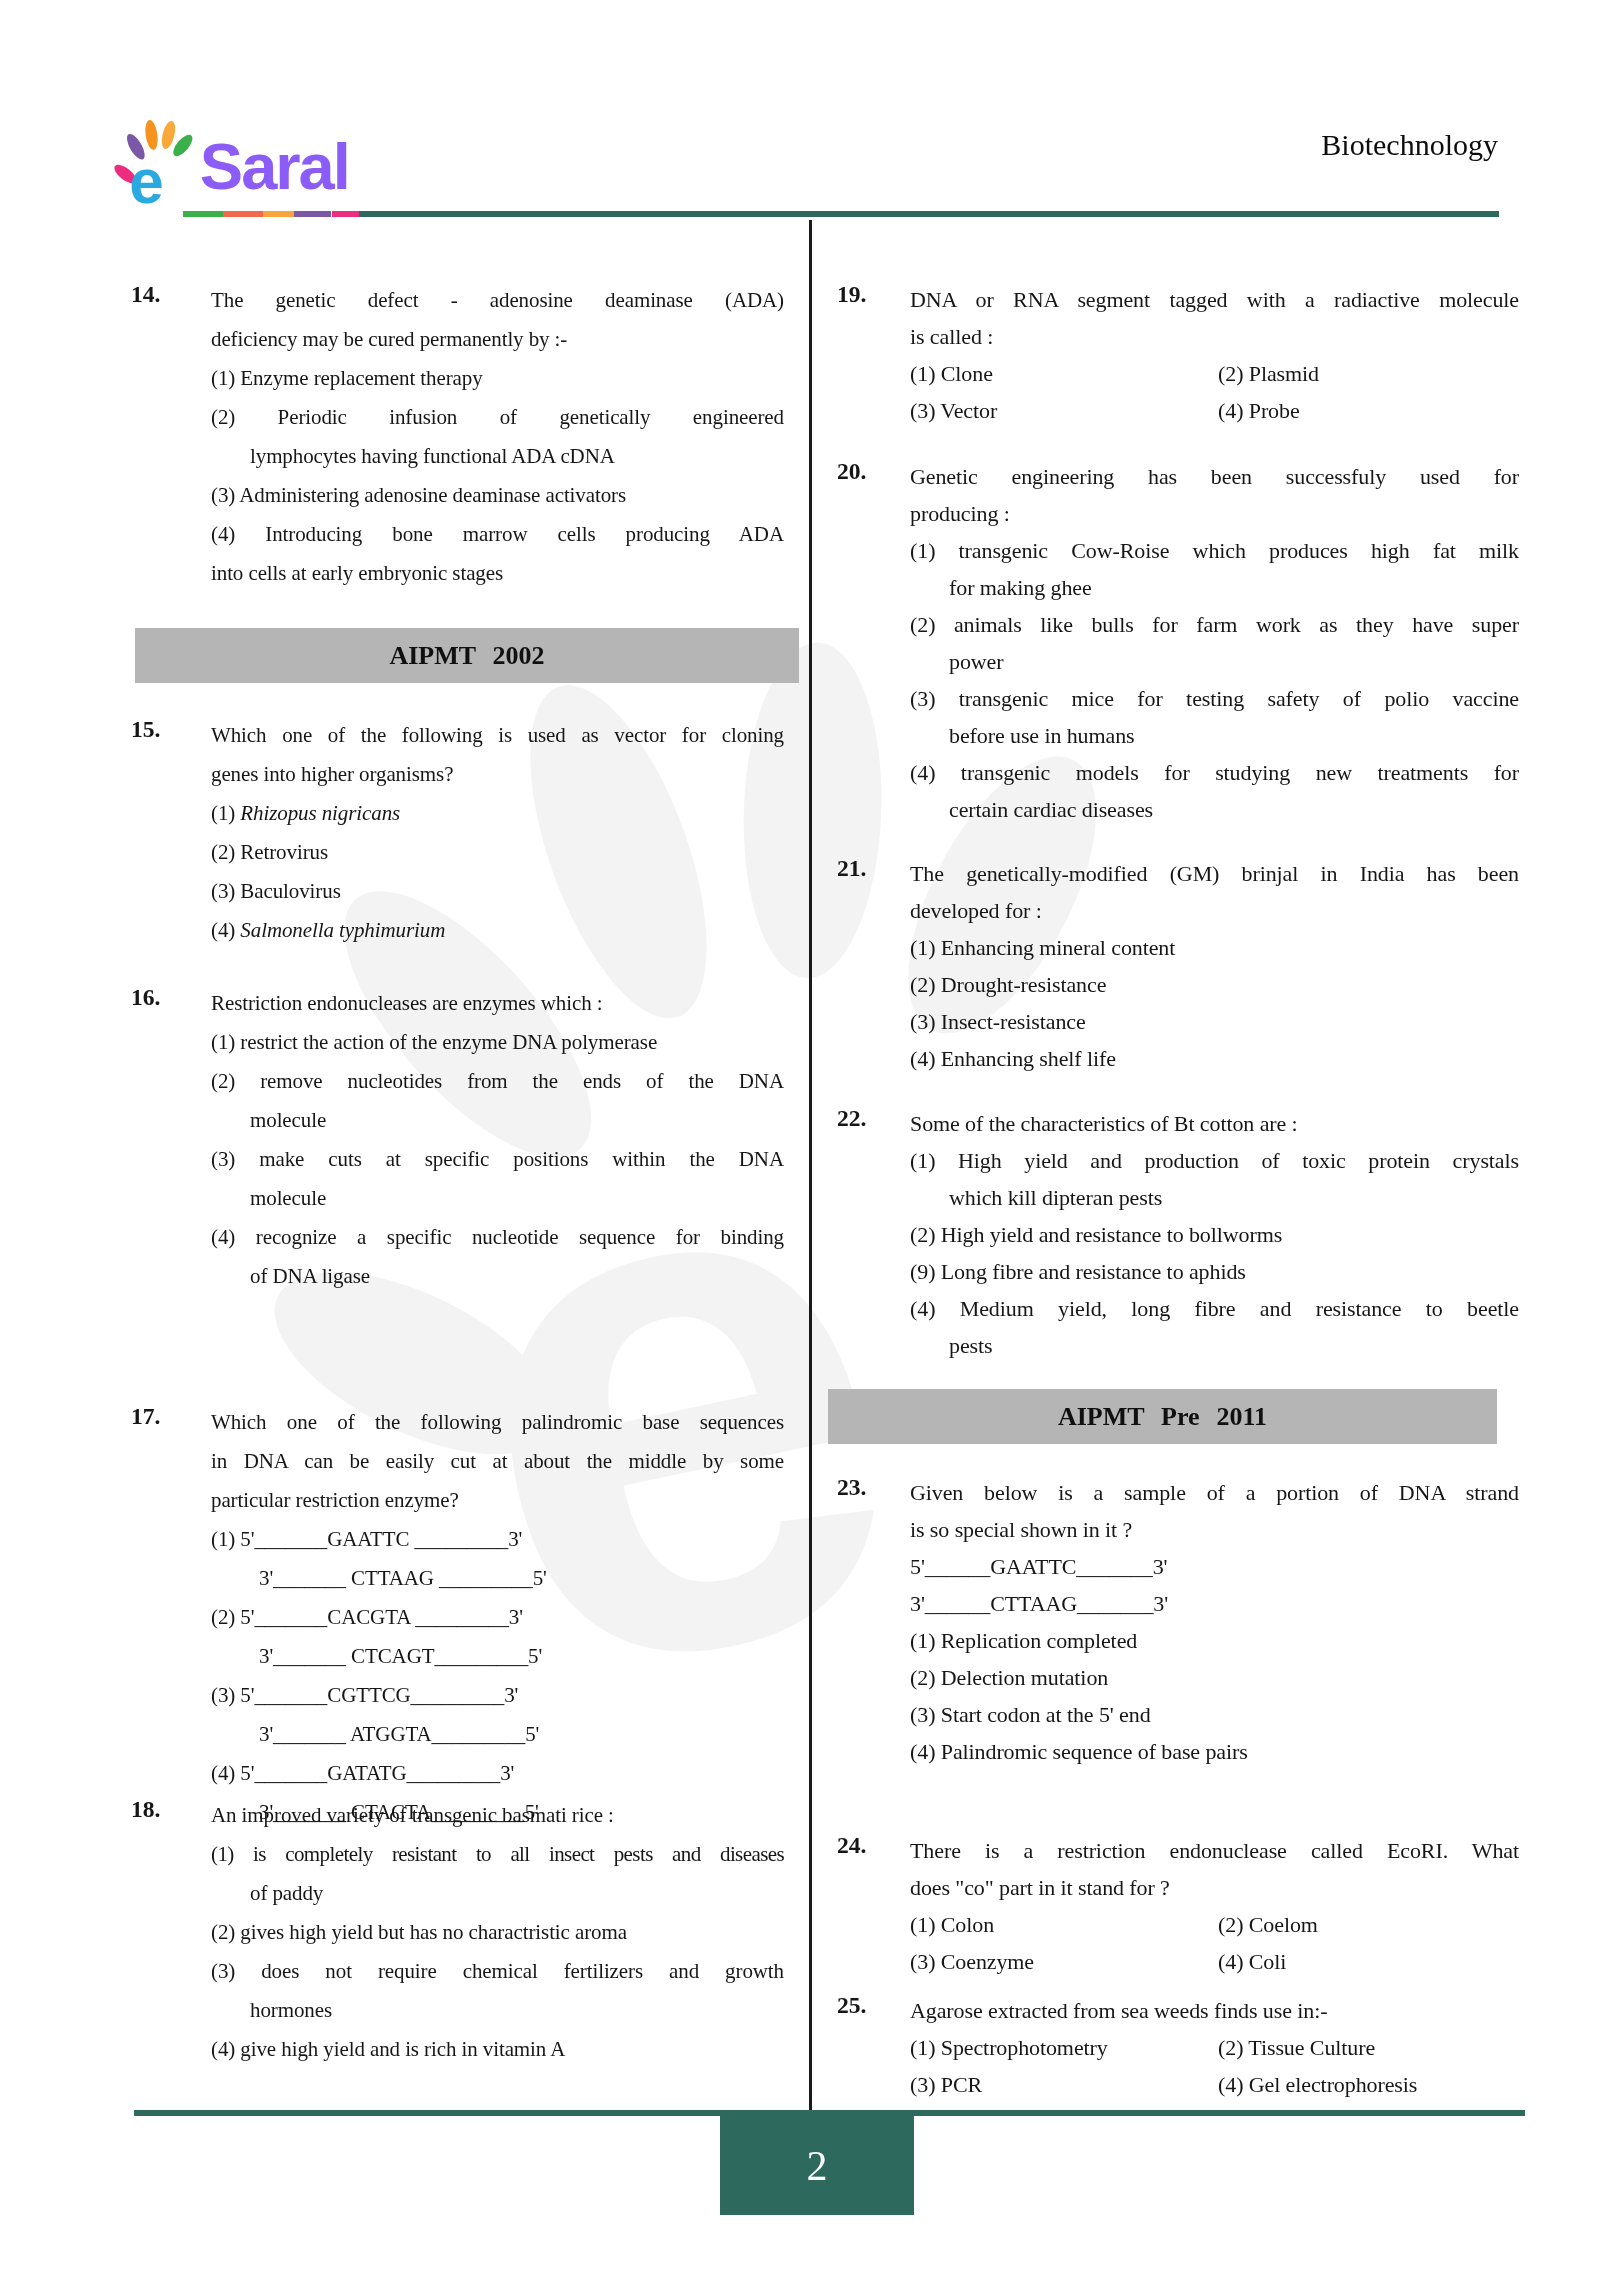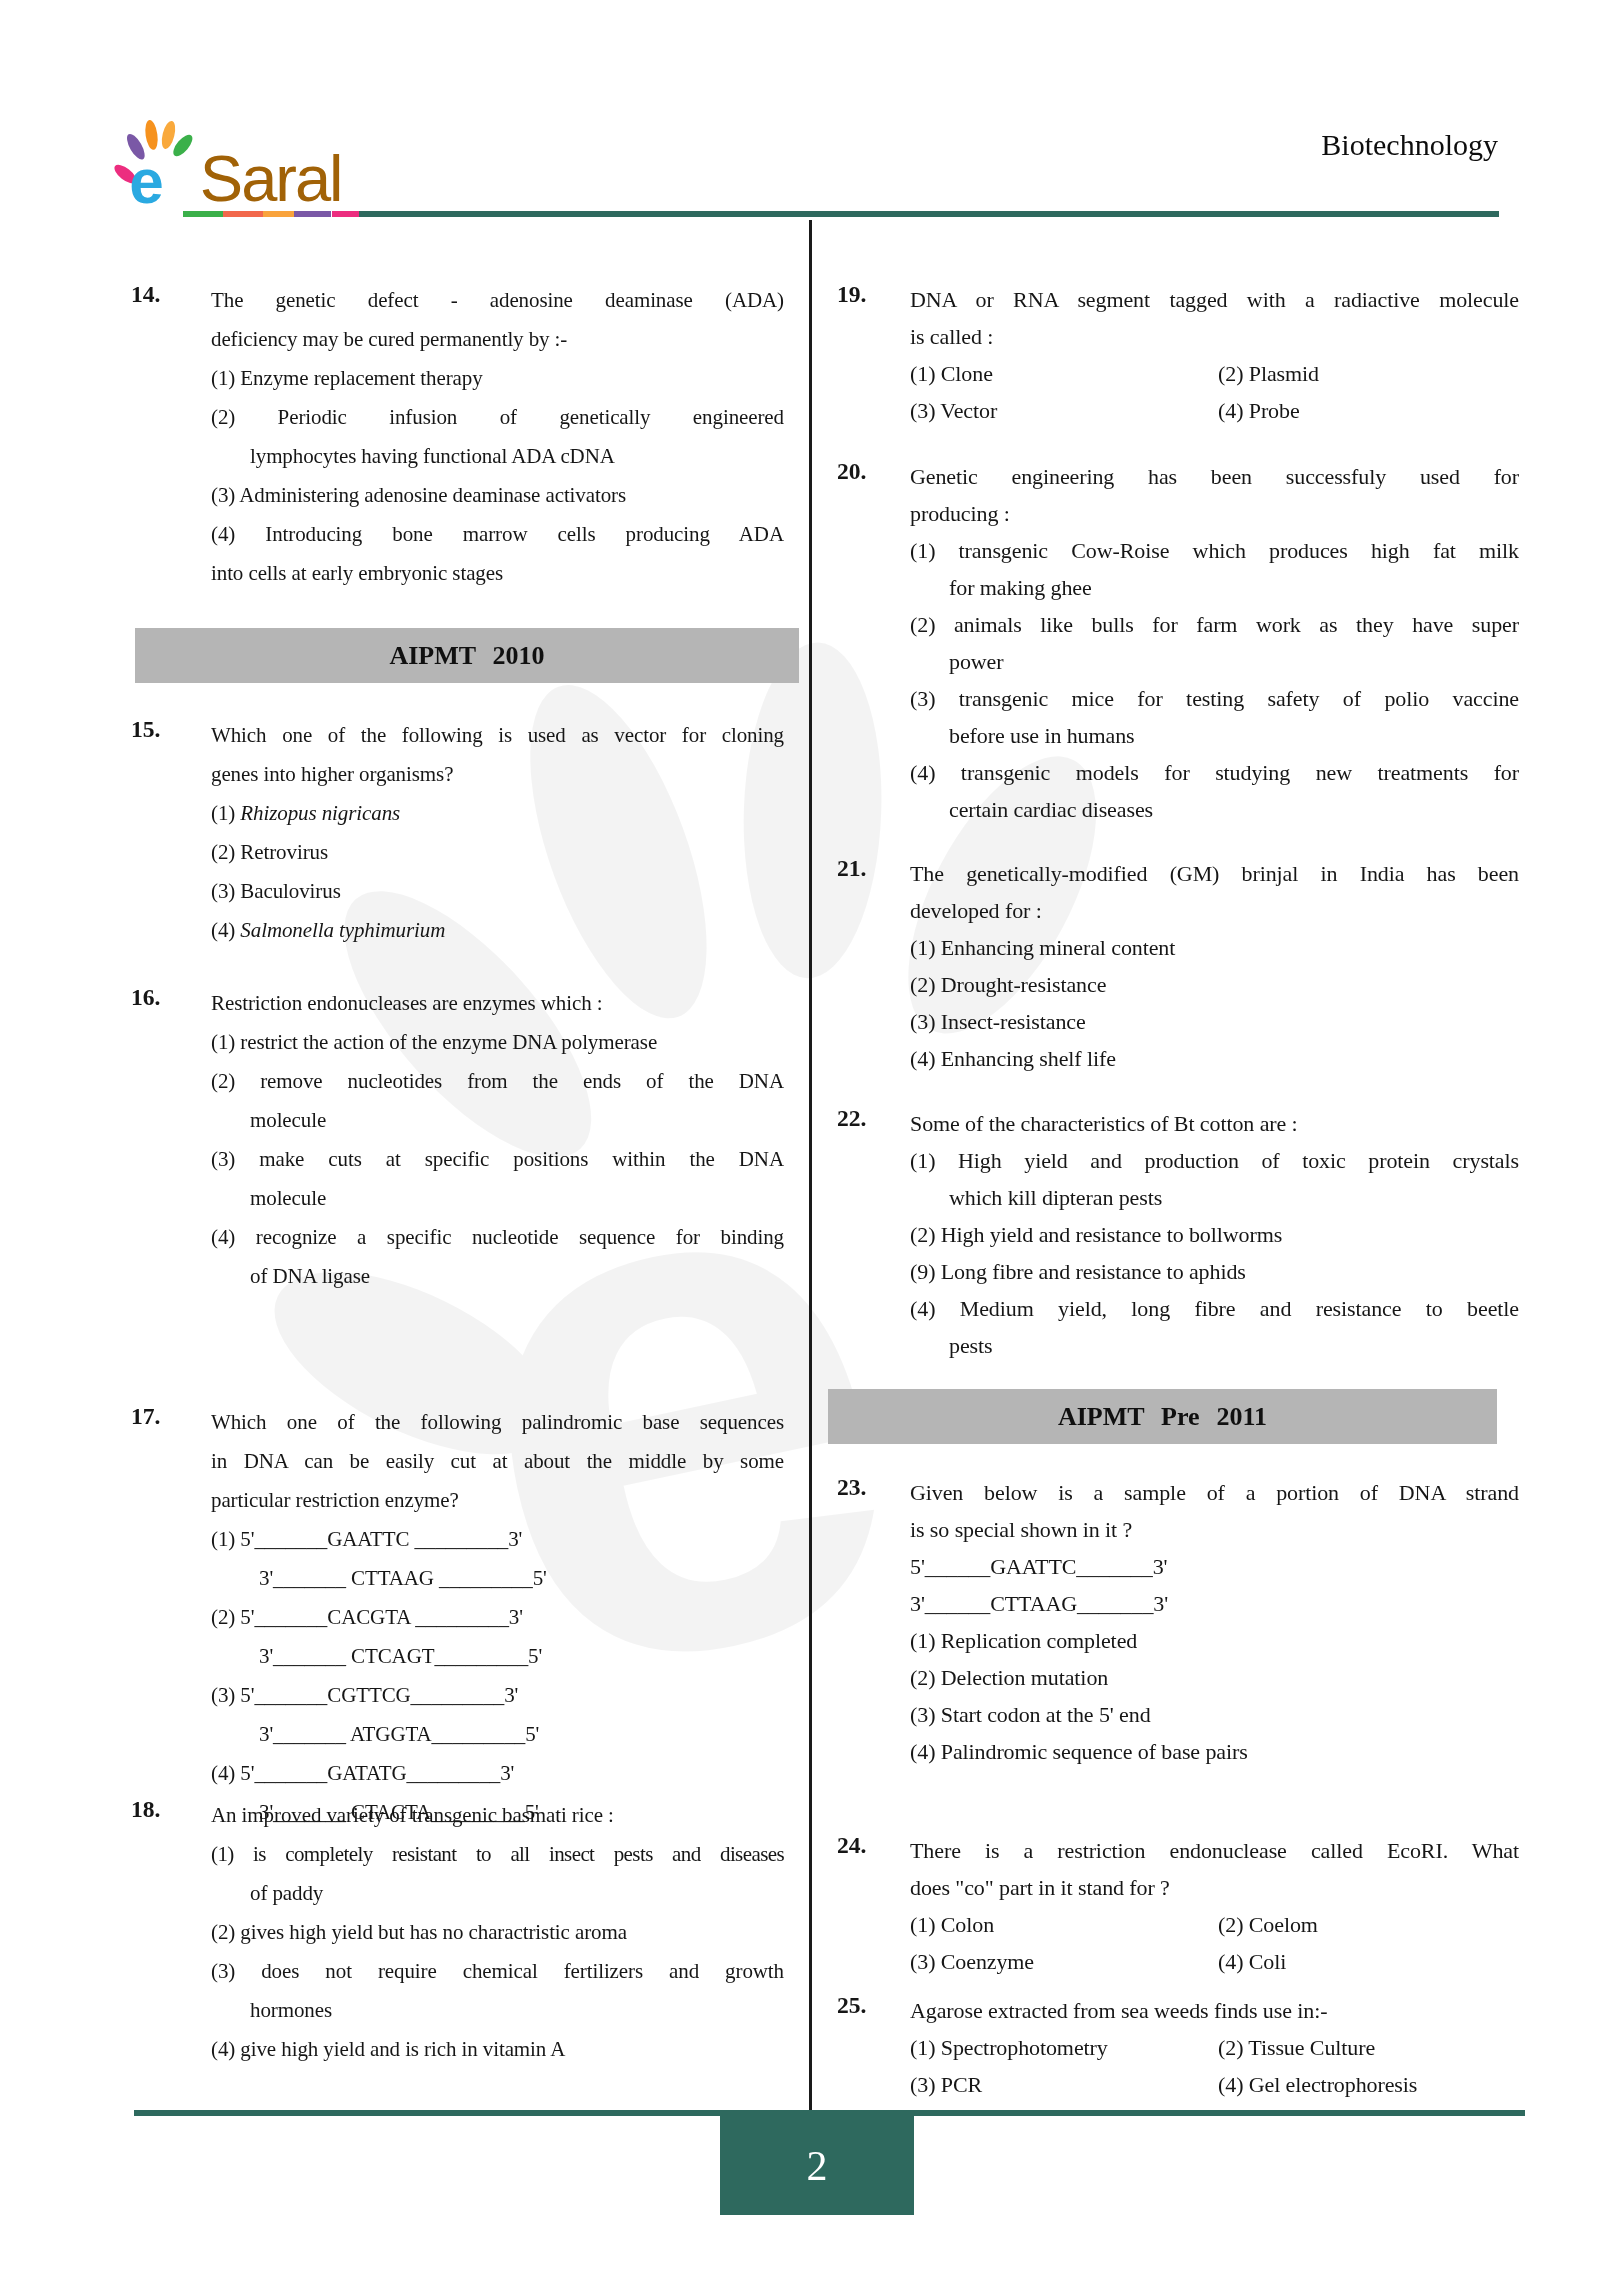--- a/index.html
+++ b/index.html
@@ -6,23 +6,23 @@
   .page {
     position:relative; width:1622px; height:2295px; margin:0 auto;
     background:#ffffff; overflow:hidden;
     font-family:"Liberation Serif", serif; color:#161616;
   }
 
   
   .brand { position:absolute; left:111px; top:119px; display:flex; align-items:flex-end; }
   .brand svg { width:98px; height:92px; display:block; }
   .brand-name {
-    font-family:"Liberation Sans", sans-serif; font-weight:normal;
-    font-size:65px; line-height:1; color:#a16207; letter-spacing:-2px;
-    margin-left:-9.2px; margin-bottom:0px;
+    font-family:"Liberation Sans", sans-serif; font-weight:bold;
+    font-size:65px; line-height:1; color:#8b5cf6; letter-spacing:-2px;
+    margin-left:-9.2px; margin-bottom:12px;
   }
   .subject { position:absolute; top:128px; right:124px; font-size:30px; color:#0d0d0d; }
   .hdr-rule { position:absolute; top:211px; left:0; height:5.9px; width:100%; }
   .hdr-rule i { position:absolute; top:0; height:5.9px; display:block; }
   .seg-g { left:183px;  width:40px;  background:#3bb04a; }
   .seg-c { left:223px;  width:40px;  background:#f2684c; }
   .seg-o { left:263px;  width:31px;  background:#f9a33c; }
   .seg-p { left:294px;  width:37px;  background:#7a58a6; }
   .seg-k { left:332px;  width:27px;  background:#ec2d7f; }
   .seg-t { left:359px;  width:1140px; background:#2e695e; }
@@ -112,21 +112,21 @@
     <div class="ln j">The genetic defect - adenosine deaminase (ADA)</div>
     <div class="ln">deficiency may be cured permanently by :-</div>
     <div class="ln">(1) Enzyme replacement therapy</div>
     <div class="ln j">(2) Periodic infusion of genetically engineered</div>
     <div class="ln ind">lymphocytes having functional ADA cDNA</div>
     <div class="ln">(3) Administering adenosine deaminase activators</div>
     <div class="ln j">(4) Introducing bone marrow cells producing ADA</div>
     <div class="ln">into cells at early embryonic stages</div>
   </section>
 
-  <div class="banner banner-left">AIPMT 2010</div>
+  <div class="banner banner-left">AIPMT 2002</div>
 
   <section class="Lq" style="top:716px">
     <div class="qnum">15.</div>
     <div class="ln j">Which one of the following is used as vector for cloning</div>
     <div class="ln">genes into higher organisms?</div>
     <div class="ln"><span>(1) </span><span class="it">Rhizopus nigricans</span></div>
     <div class="ln">(2) Retrovirus</div>
     <div class="ln">(3) Baculovirus</div>
     <div class="ln"><span>(4) </span><span class="it">Salmonella typhimurium</span></div>
   </section>

